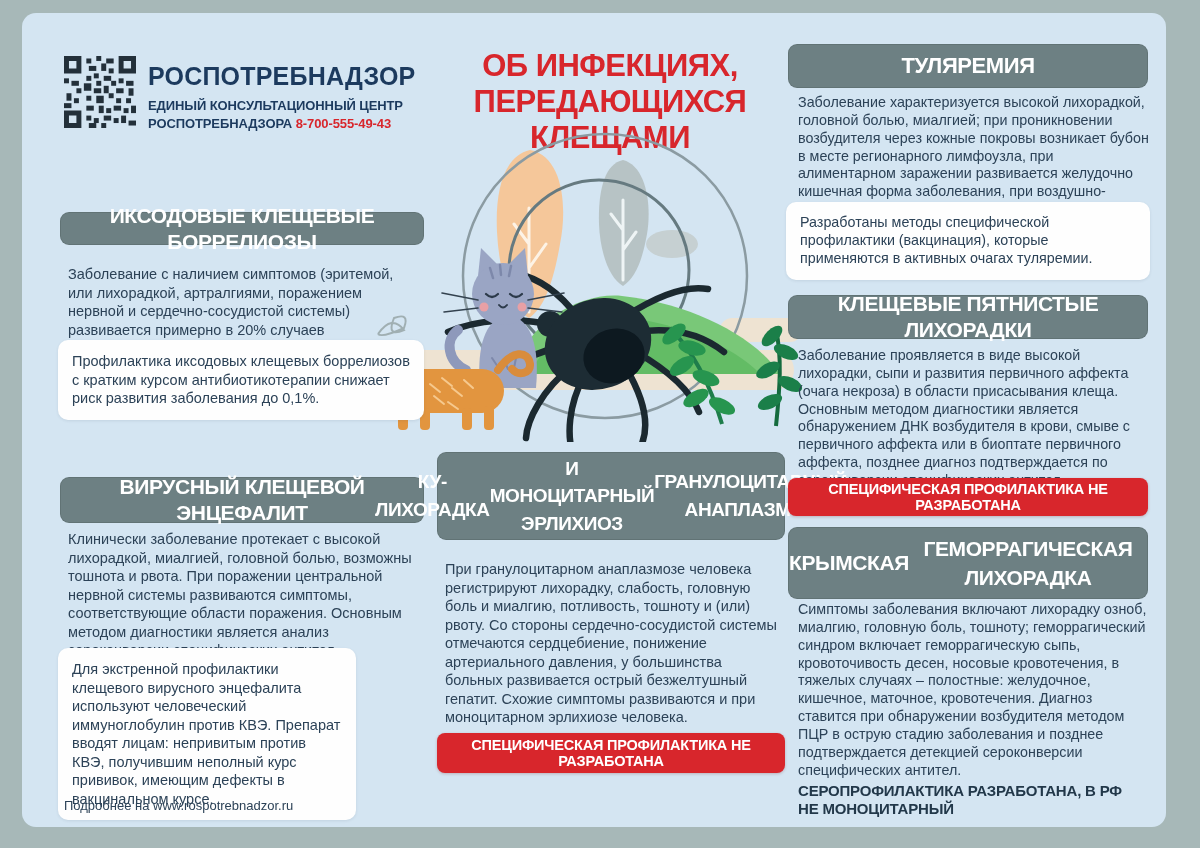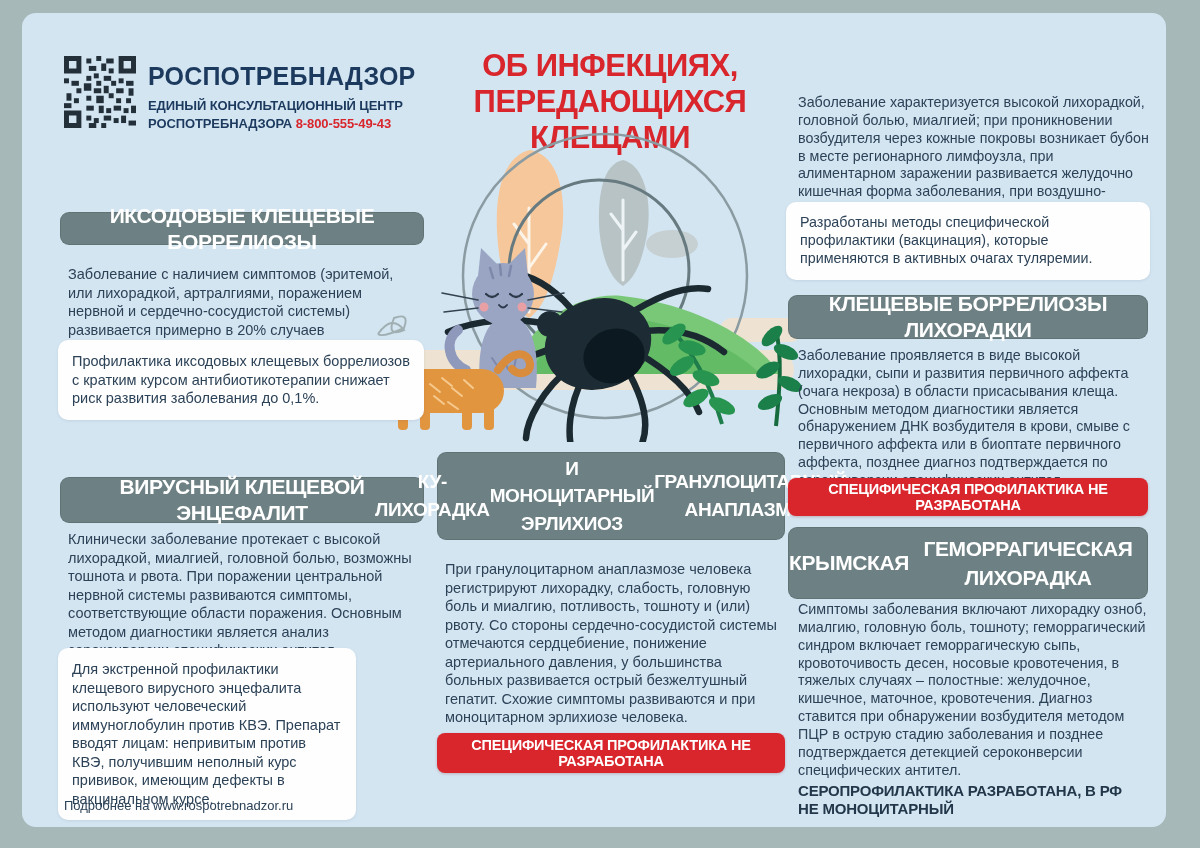--- a/index.html
+++ b/index.html
@@ -88,21 +88,21 @@
         <rect x="23" y="24" width="2" height="3"></rect>
         <rect x="26" y="26" width="3" height="2"></rect>
       <rect x="10" y="27" width="3" height="2"></rect>
         <rect x="15" y="27" width="2" height="2"></rect>
     </g>
   </svg>
   <div class="abs logo-name" style="left:148px;top:62px;">РОСПОТРЕБНАДЗОР</div>
   <div class="abs logo-sub" style="left:148px;top:97px;">
     <span>ЕДИНЫЙ КОНСУЛЬТАЦИОННЫЙ ЦЕНТР</span><br>
     <span>РОСПОТРЕБНАДЗОРА</span>
-    <span class="phone">8-800-555-49-43</span>
+    <span class="phone">8-700-555-49-43</span>
   </div>
 
   <div class="abs title-red" style="left:415px;top:48px;width:390px;">
     <span>ОБ ИНФЕКЦИЯХ,</span><br>
     <span>ПЕРЕДАЮЩИХСЯ КЛЕЩАМИ</span>
   </div>
 
   <svg class="abs" style="left:330px;top:122px;" width="480" height="320" viewBox="0 0 480 320" aria-hidden="true">
 
     <g>
@@ -235,26 +235,27 @@
   <div class="abs footer-link" style="left:64px;top:798px;">Подробнее на www.rospotrebnadzor.ru</div>
 
   <div class="abs bar" style="left:437px;top:452px;width:348px;height:88px;font-size:19px;line-height:1.45;flex-direction:row;">
     <span>КУ-ЛИХОРАДКА</span>
     <span>И МОНОЦИТАРНЫЙ ЭРЛИХИОЗ</span>
     <span>ГРАНУЛОЦИТАРНЫЙ АНАПЛАЗМОЗ</span>
   </div>
   <div class="abs body-text" style="left:445px;top:560px;width:335px;">При гранулоцитарном анаплазмозе человека регистрируют лихорадку, слабость, головную боль и миалгию, потливость, тошноту и (или) рвоту. Со стороны сердечно-сосудистой системы отмечаются сердцебиение, понижение артериального давления, у большинства больных развивается острый безжелтушный гепатит. Схожие симптомы развиваются и при моноцитарном эрлихиозе человека.</div>
   <div class="abs banner" style="left:437px;top:733px;width:348px;height:40px;">СПЕЦИФИЧЕСКАЯ ПРОФИЛАКТИКА НЕ РАЗРАБОТАНА</div>
 
+  <div class="abs bar" style="left:788px;top:44px;width:360px;height:44px;font-size:22px;">ТУЛЯРЕМИЯ</div>
   <div class="abs body-text" style="left:798px;top:94px;width:352px;font-size:14.3px;line-height:1.25;">Заболевание характеризуется высокой лихорадкой, головной болью, миалгией; при проникновении возбудителя через кожные покровы возникает бубон в месте регионарного лимфоузла, при алиментарном заражении развивается желудочно кишечная форма заболевания, при воздушно-пылевом – легочная.</div>
   <div class="abs note-box" style="left:786px;top:202px;width:364px;">
     <div class="body-text" style="font-size:14.3px;line-height:1.25;">Разработаны методы специфической профилактики (вакцинация), которые применяются в активных очагах туляремии.</div>
   </div>
 
-  <div class="abs bar" style="left:788px;top:295px;width:360px;height:44px;font-size:21px;">КЛЕЩЕВЫЕ БОРРЕЛИОЗЫ ЛИХОРАДКИ</div>
+  <div class="abs bar" style="left:788px;top:295px;width:360px;height:44px;font-size:21px;">КЛЕЩЕВЫЕ ПЯТНИСТЫЕ ЛИХОРАДКИ</div>
   <div class="abs body-text" style="left:798px;top:347px;width:352px;font-size:14.3px;line-height:1.25;">Заболевание проявляется в виде высокой лихорадки, сыпи и развития первичного аффекта (очага некроза) в области присасывания клеща. Основным методом диагностики является обнаружением ДНК возбудителя в крови, смыве с первичного аффекта или в биоптате первичного аффекта, позднее диагноз подтверждается по сероконверсии специфических антител.</div>
   <div class="abs banner" style="left:788px;top:478px;width:360px;height:38px;">СПЕЦИФИЧЕСКАЯ ПРОФИЛАКТИКА НЕ РАЗРАБОТАНА</div>
 
   <div class="abs bar" style="left:788px;top:527px;width:360px;height:72px;font-size:21px;line-height:1.4;flex-direction:row;">
     <span>КРЫМСКАЯ</span>
     <span>ГЕМОРРАГИЧЕСКАЯ ЛИХОРАДКА</span>
   </div>
   <div class="abs body-text" style="left:798px;top:601px;width:352px;font-size:14.3px;line-height:1.25;">Симптомы заболевания включают лихорадку озноб, миалгию, головную боль, тошноту; геморрагический синдром включает геморрагическую сыпь, кровоточивость десен, носовые кровотечения, в тяжелых случаях – полостные: желудочное, кишечное, маточное, кровотечения. Диагноз ставится при обнаружении возбудителя методом ПЦР в острую стадию заболевания и позднее подтверждается детекцией сероконверсии специфических антител.</div>
   <div class="abs bold-note" style="left:798px;top:782px;width:352px;">
     <span>СЕРОПРОФИЛАКТИКА РАЗРАБОТАНА,  В РФ</span><br>

